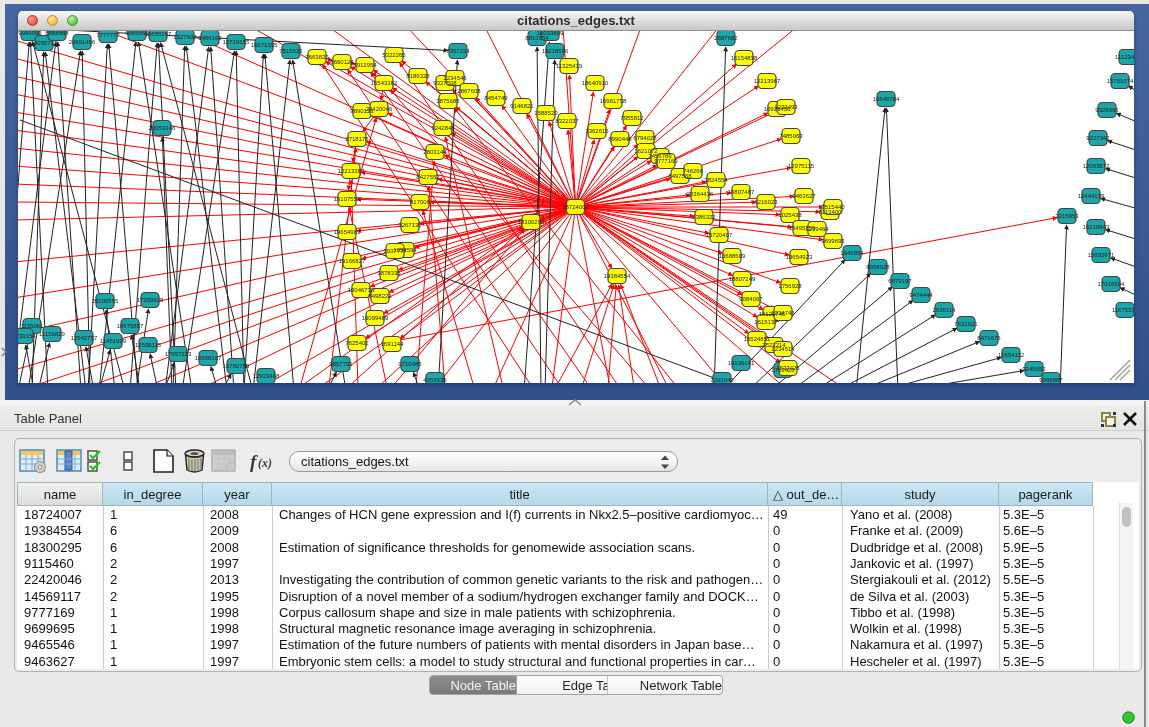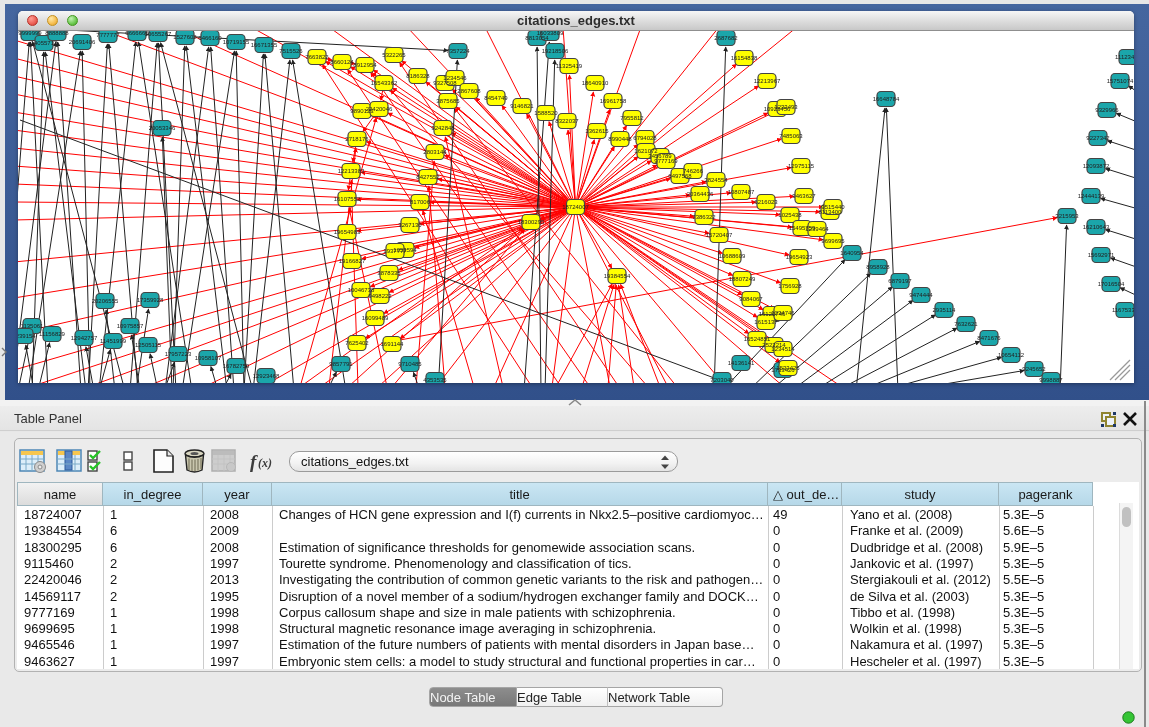--- a/index.html
+++ b/index.html
@@ -27,21 +27,21 @@
 #table{left:17px;top:482px;width:1122px;height:187px;background:#fff}
 .th{position:absolute;top:0;height:24px;background:linear-gradient(#cae6f3,#b6d8e8);
   border:1px solid #9fb6bf;border-left:none;font-size:13px;color:#1a1a1a;text-align:center;
   line-height:23px}
 .tr{position:absolute;left:0;width:1102px;height:16px;line-height:16px;font-size:13px;color:#111}
 .tr span{position:absolute;top:0;white-space:nowrap}
 .colline{position:absolute;top:24px;width:1px;height:163px;background:#cccccc}
 #vsb{left:1119px;top:503px;width:14px;height:166px;background:#f4f4f4;border-left:1px solid #dcdcdc}
 #vsb div{position:absolute;left:2px;top:4px;width:9px;height:20px;border-radius:5px;background:#c1c1c1}
 #tabs{left:429px;top:675px;width:294px;height:20px;font-size:13px}
-#tabs div{position:absolute;top:12px;height:20px;line-height:19px;text-align:left;
+#tabs div{position:absolute;top:0;height:20px;line-height:19px;text-align:right;
   border:1px solid #a5a5a5;background:linear-gradient(#fff,#f0f0f0);color:#222}
 #memory{left:1063px;top:747px;font-size:11px;color:#222}
 #rightedge{left:1144px;top:401px;width:2px;height:326px;background:#8a8a8a}
 </style></head><body>
 <div class="abs" id="bluebg"></div>
 <div class="abs" id="win">
   <div class="abs" id="titlebar">citations_edges.txt
     <div class="tl" style="left:9px;top:4px;background:radial-gradient(circle at 35% 30%,#ff9d94,#ec5f55 60%,#c33b32);border:1px solid #b73229"></div>
     <div class="tl" style="left:29px;top:4px;background:radial-gradient(circle at 35% 30%,#ffe9a8,#f6bd4f 60%,#d89c2b);border:1px solid #c4911f"></div>
     <div class="tl" style="left:49px;top:4px;background:radial-gradient(circle at 35% 30%,#c3f1b4,#6cc94f 60%,#48a32c);border:1px solid #43971f"></div>
@@ -686,21 +686,20 @@
       <span style="left:193px">2008</span>
       <span style="left:262px;width:492px;overflow:hidden">Estimation of significance thresholds for genomewide association scans.</span>
       <span style="left:756px">0</span>
       <span style="left:833px">Dudbridge et al. (2008)</span>
       <span style="left:986px">5.9E–5</span>
     </div>
 <div class="tr" style="top:73.9px">
       <span style="left:7px">9115460</span>
       <span style="left:93px">2</span>
       <span style="left:193px">1997</span>
-      <span style="left:262px;width:492px;overflow:hidden">Tourette syndrome. Phenomenology and classification of tics.</span>
       <span style="left:756px">0</span>
       <span style="left:833px">Jankovic et al. (1997)</span>
       <span style="left:986px">5.3E–5</span>
     </div>
 <div class="tr" style="top:90.2px">
       <span style="left:7px">22420046</span>
       <span style="left:93px">2</span>
       <span style="left:193px">2013</span>
       <span style="left:262px;width:492px;overflow:hidden">Investigating the contribution of common genetic variants to the risk and pathogen…</span>
       <span style="left:756px">0</span>

